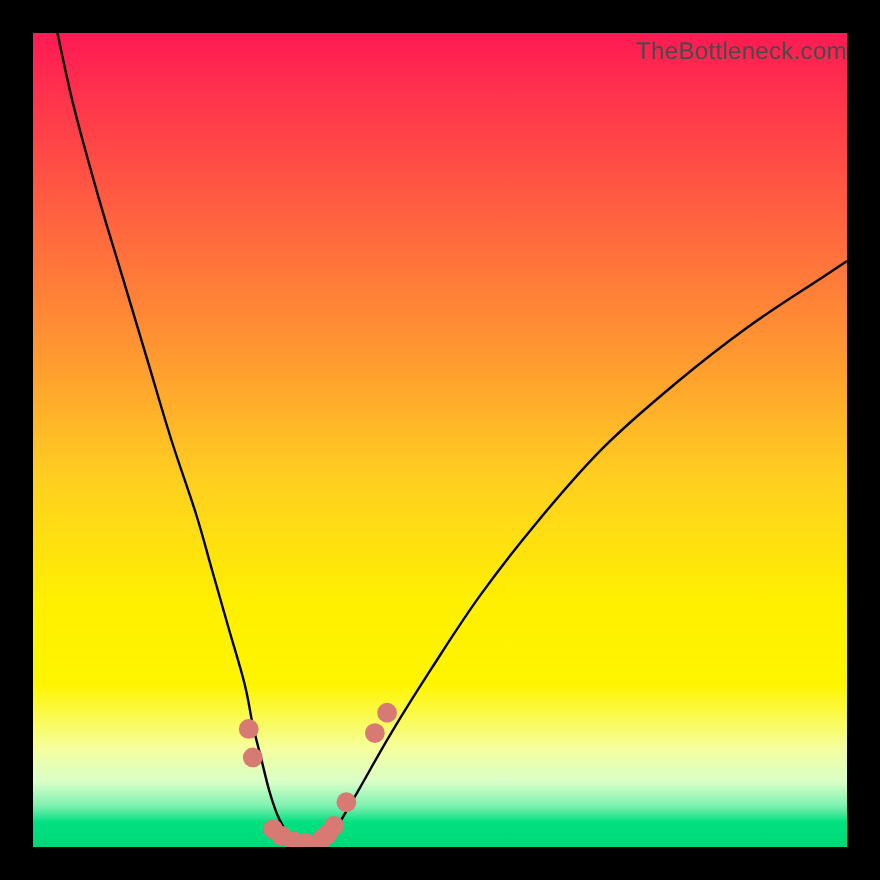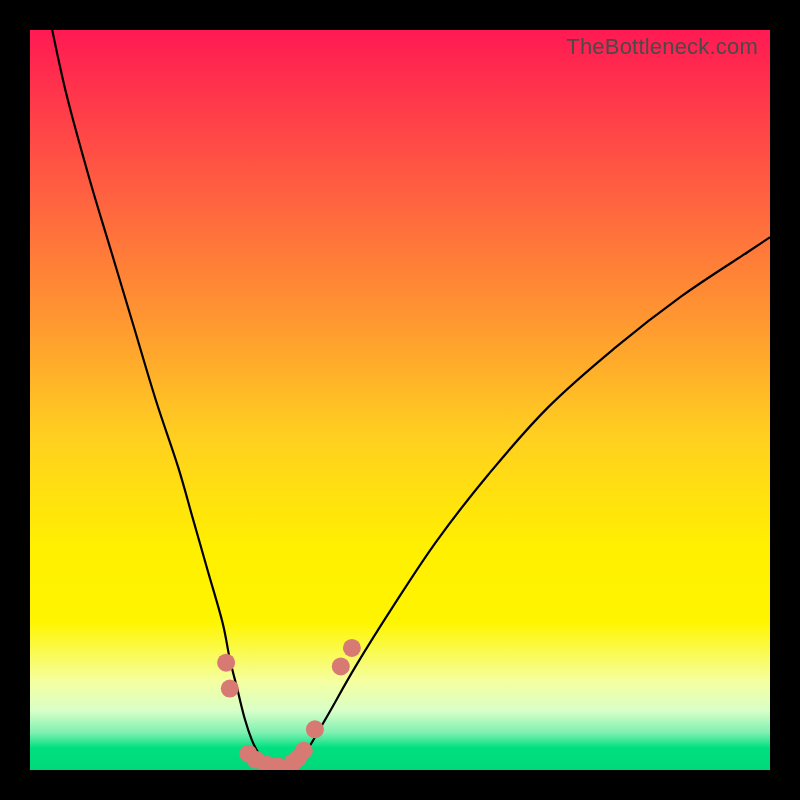--- a/index.html
+++ b/index.html
@@ -38,21 +38,21 @@
       #f5ffa0 88%,
       #d8ffc8 92%,
       #7cf0b0 95%,
       #00e080 97%,
       #00d878 100%
     );
   }
   .watermark {
     position: absolute;
     top: 4px;
-    right: 12px;
+    right: 0;
     font-size: 22px;
     color: #4a4a4a;
     letter-spacing: 0.2px;
     user-select: none;
   }
   svg.curve {
     position: absolute;
     left: 0;
     top: 0;
     width: 740px;

